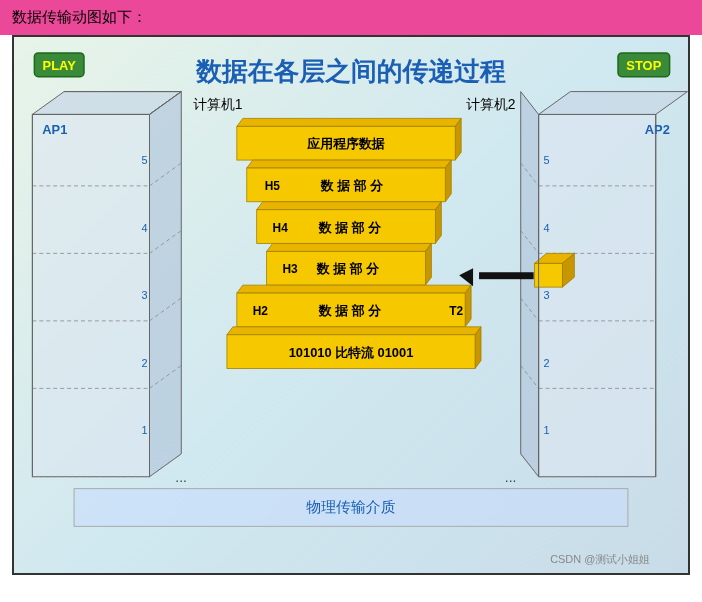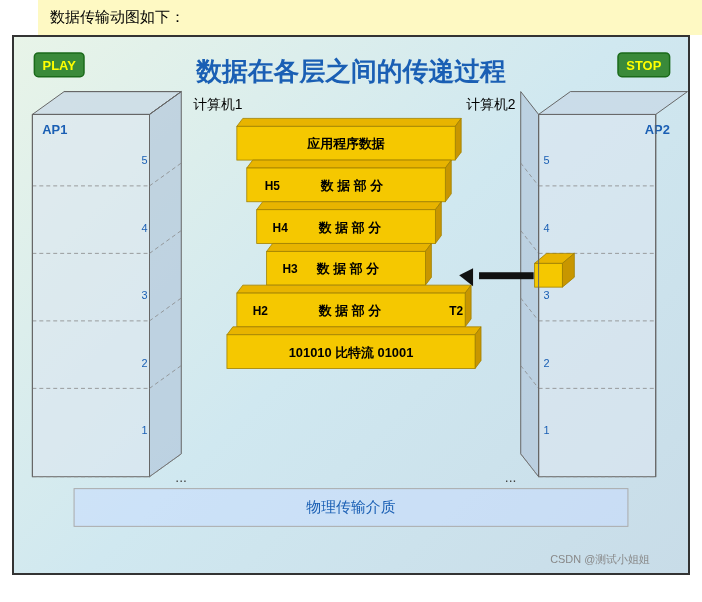--- a/index.html
+++ b/index.html
@@ -8,22 +8,21 @@
       height: 602px;
       background: #fff;
       font-family: 'SimSun', 'Microsoft YaHei', sans-serif;
       overflow: hidden;
     }
 
     .page-title {
       padding: 8px 12px;
       font-size: 15px;
       color: #000;
-      background: #fef9c3;
-      margin-left: 38px;
+      background: #ec4899;
     }
 
     .diagram-container {
       margin: 0 12px;
       background: #fff;
       border: 2px solid #333;
       position: relative;
       width: 678px;
       height: 540px;
       overflow: hidden;

